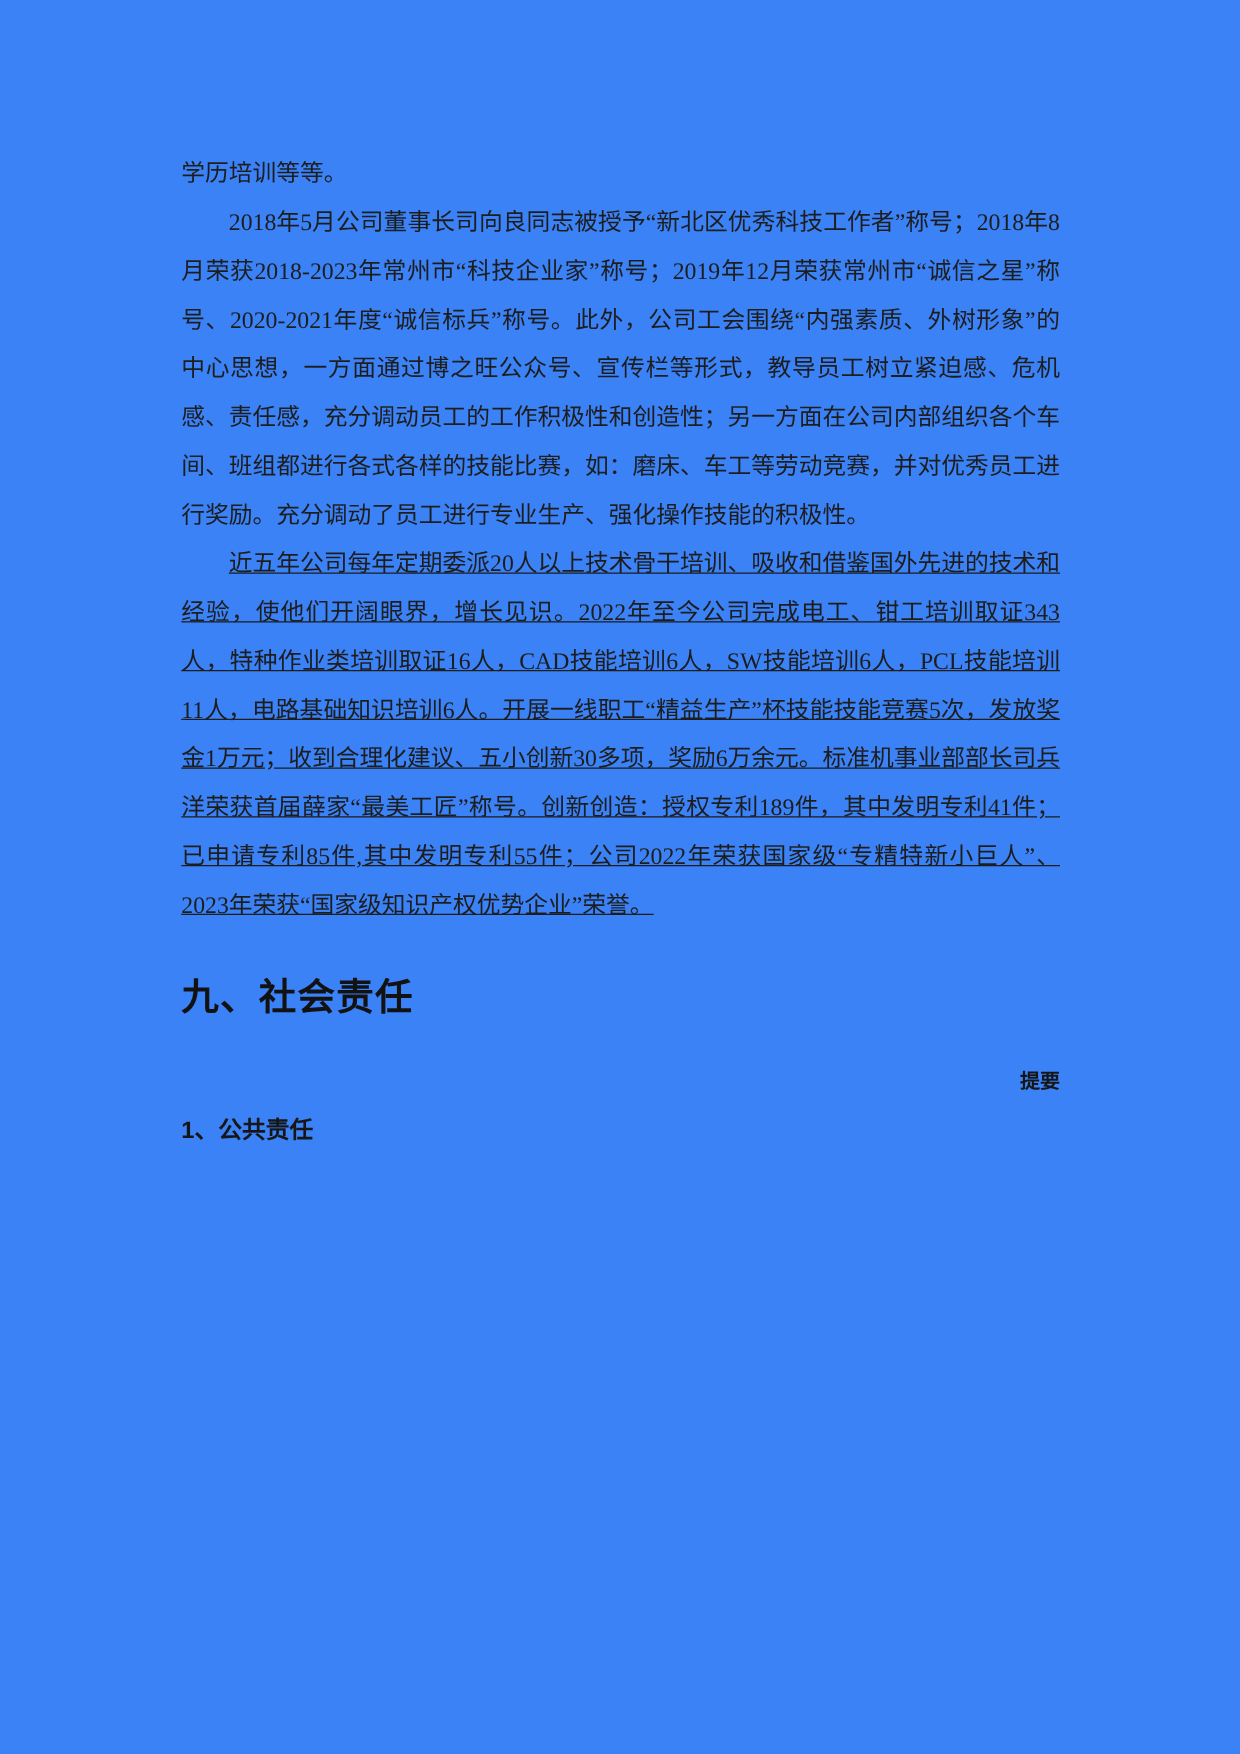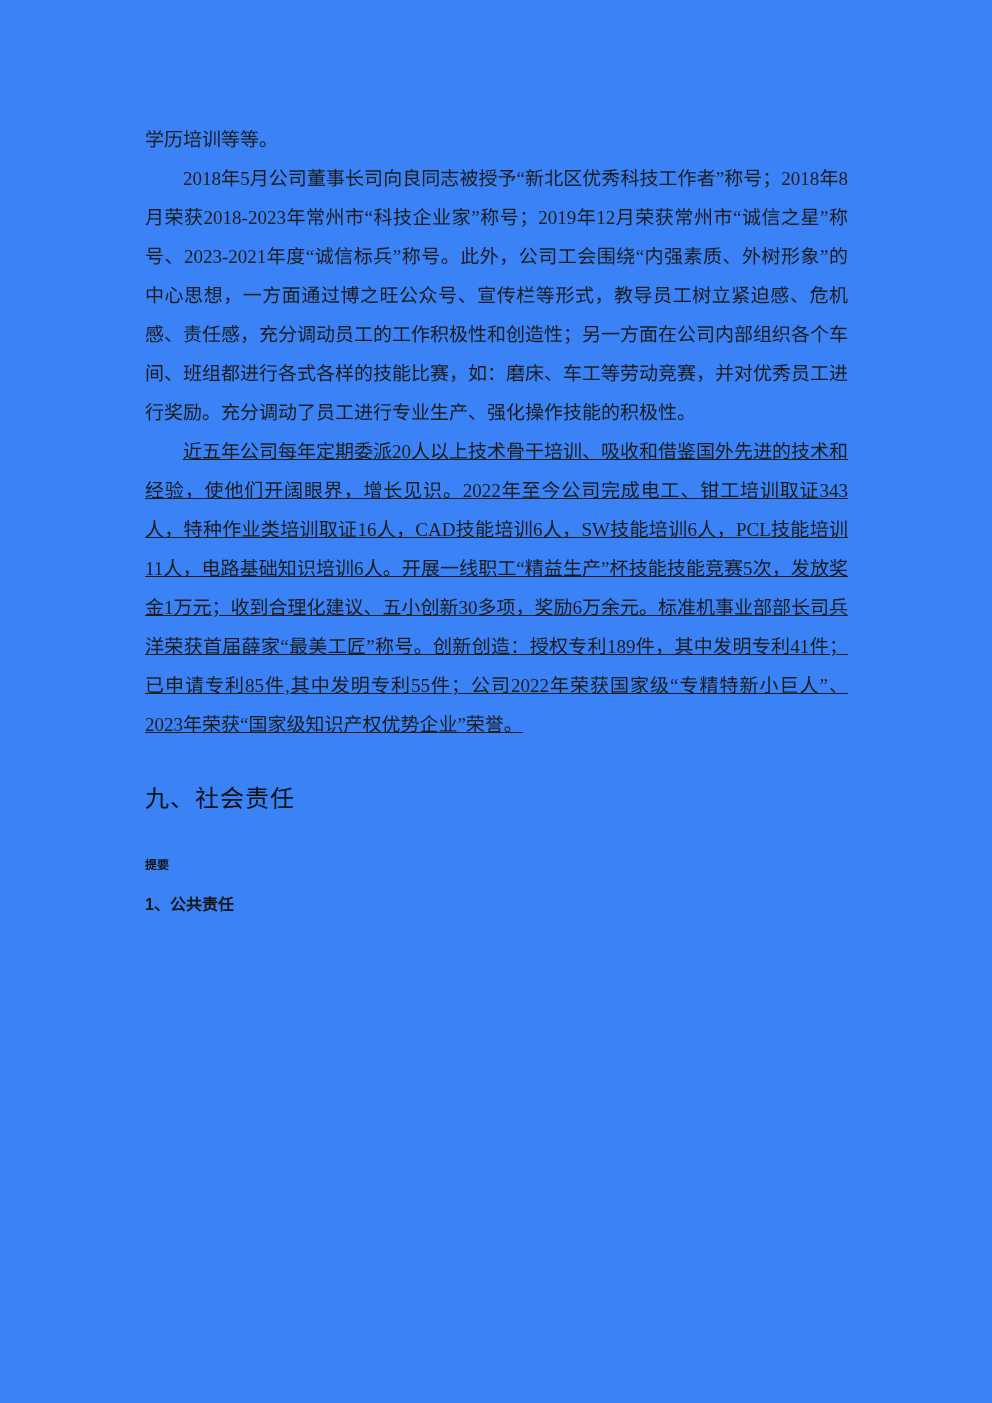--- a/index.html
+++ b/index.html
@@ -33,56 +33,57 @@
   }
   .para-awards {
     margin-top: 16px;
   }
   .para-training {
     margin-top: 15px;
     text-decoration: underline;
   }
   .section-heading {
     font-family: "Liberation Sans", "DejaVu Sans", sans-serif;
-    font-size: 24px;
+    font-size: 30px;
     line-height: 44px;
-    font-weight: 400;
+    font-weight: 700;
     letter-spacing: 1px;
     color: #121212;
     margin: 33px 0 0 0;
   }
   .summary-label {
     font-family: "Liberation Sans", "DejaVu Sans", sans-serif;
-    font-size: 12px;
+    font-size: 16px;
     line-height: 39px;
     font-weight: 700;
     color: #161616;
     margin: 25px 0 0 0;
+    text-align: right;
   }
   .summary-paragraph {
     margin-top: 4px;
   }
   .subsection-heading {
     font-family: "Liberation Sans", "DejaVu Sans", sans-serif;
-    font-size: 16px;
+    font-size: 19px;
     line-height: 39px;
     font-weight: 700;
     color: #161616;
     margin: 0;
   }
 </style>
 </head>
 <body>
 
 <div class="page">
   <div class="content">
 
     <p class="body">学历培训等等。</p>
 
-    <p class="body indent para-awards">2018年5月公司董事长司向良同志被授予“新北区优秀科技工作者”称号；2018年8月荣获2018-2023年常州市“科技企业家”称号；2019年12月荣获常州市“诚信之星”称号、2023-2021年度“诚信标兵”称号。此外，公司工会围绕“内强素质、外树形象”的中心思想，一方面通过博之旺公众号、宣传栏等形式，教导员工树立紧迫感、危机感、责任感，充分调动员工的工作积极性和创造性；另一方面在公司内部组织各个车间、班组都进行各式各样的技能比赛，如：磨床、车工等劳动竞赛，并对优秀员工进行奖励。充分调动了员工进行专业生产、强化操作技能的积极性。</p>
+    <p class="body indent para-awards">2018年5月公司董事长司向良同志被授予“新北区优秀科技工作者”称号；2018年8月荣获2018-2023年常州市“科技企业家”称号；2019年12月荣获常州市“诚信之星”称号、2020-2021年度“诚信标兵”称号。此外，公司工会围绕“内强素质、外树形象”的中心思想，一方面通过博之旺公众号、宣传栏等形式，教导员工树立紧迫感、危机感、责任感，充分调动员工的工作积极性和创造性；另一方面在公司内部组织各个车间、班组都进行各式各样的技能比赛，如：磨床、车工等劳动竞赛，并对优秀员工进行奖励。充分调动了员工进行专业生产、强化操作技能的积极性。</p>
 
     <p class="body indent para-training">近五年公司每年定期委派20人以上技术骨干培训、吸收和借鉴国外先进的技术和经验，使他们开阔眼界，增长见识。2022年至今公司完成电工、钳工培训取证343人，特种作业类培训取证16人，CAD技能培训6人，SW技能培训6人，PCL技能培训11人，电路基础知识培训6人。开展一线职工“精益生产”杯技能技能竞赛5次，发放奖金1万元；收到合理化建议、五小创新30多项，奖励6万余元。标准机事业部部长司兵洋荣获首届薛家“最美工匠”称号。创新创造：授权专利189件，其中发明专利41件；已申请专利85件,其中发明专利55件；公司2022年荣获国家级“专精特新小巨人”、2023年荣获“国家级知识产权优势企业”荣誉。</p>
 
     <h1 class="section-heading">九、社会责任</h1>
 
     <h2 class="summary-label">提要</h2>
 
 
 
     <h3 class="subsection-heading">1、公共责任</h3>

